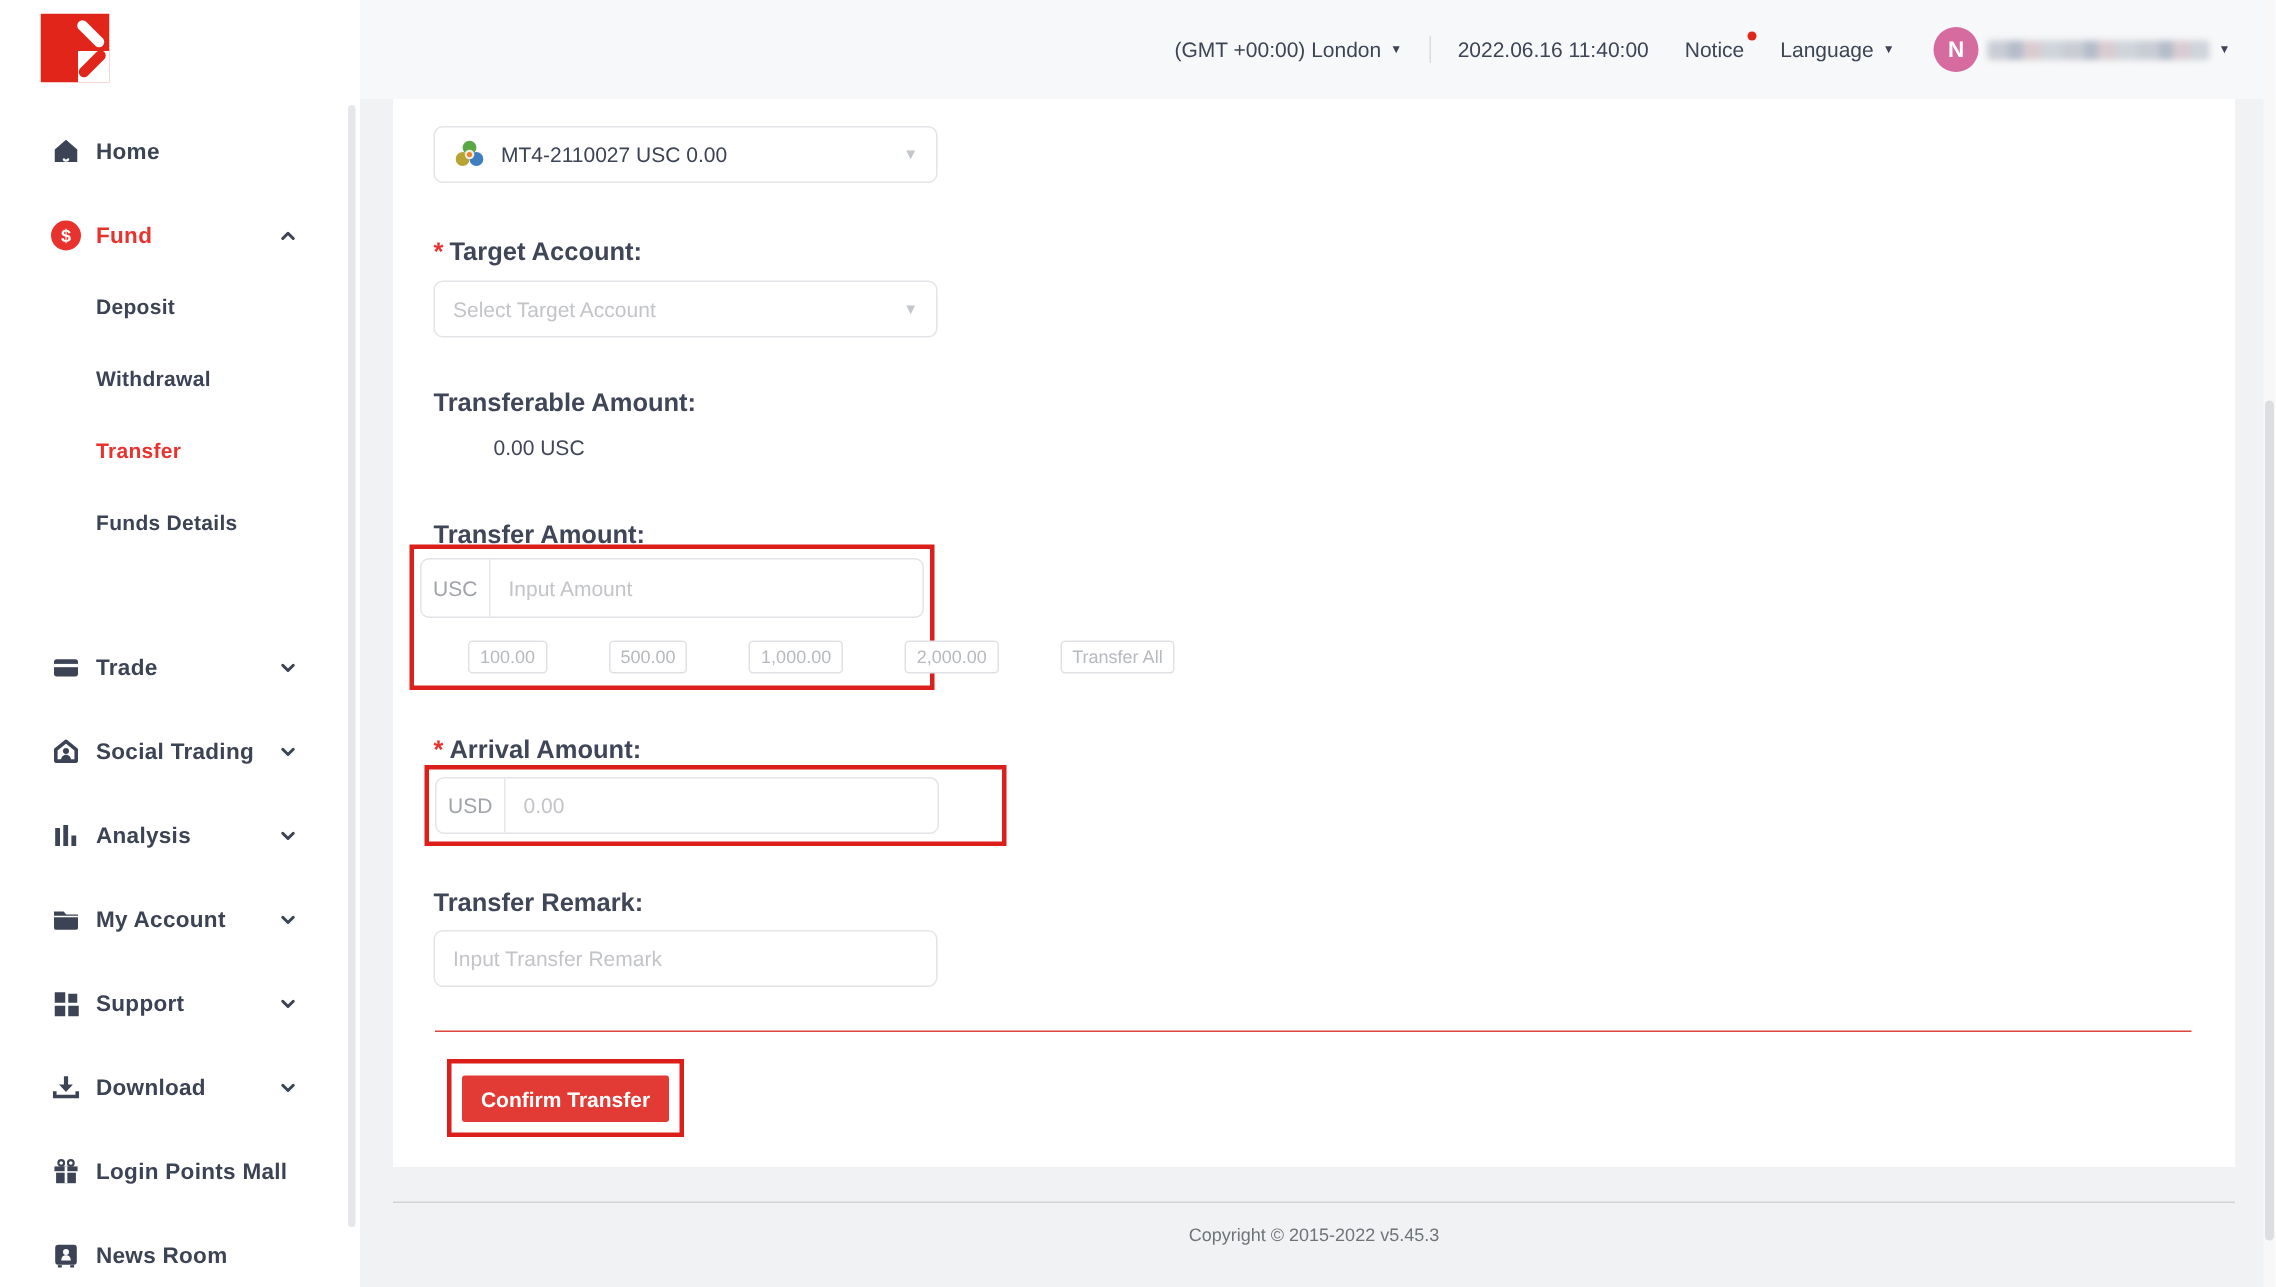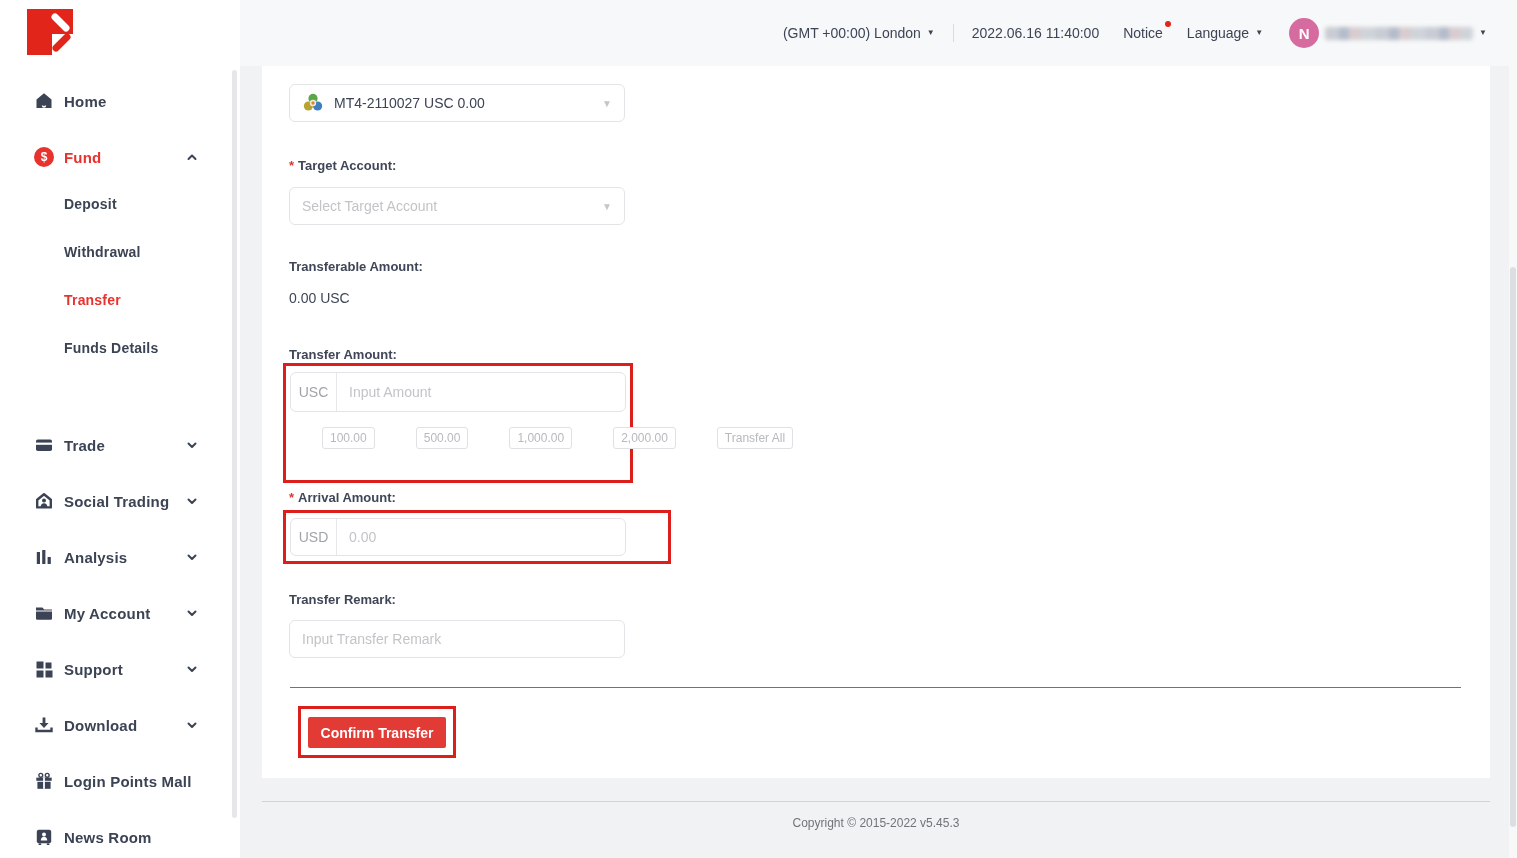--- a/index.html
+++ b/index.html
@@ -26,21 +26,21 @@
   .sicon { position:absolute; left:34px; width:20px; height:20px; display:flex; align-items:center; justify-content:center; }
   .slabel { position:absolute; left:64px; font-size:15px; font-weight:bold; color:#3b4354; letter-spacing:.2px; }
   .ssub .slabel { font-size:14px; }
   .schev { position:absolute; left:186px; width:12px; height:12px; }
   .red-text { color:#e8322e !important; }
   .dollar-badge { width:20px; height:20px; border-radius:50%; background:#e8322e; color:#fff; font-size:12px; font-weight:bold; display:flex; align-items:center; justify-content:center; }
   .side-scroll { position:absolute; left:232px; top:70px; width:5px; height:748px; background:#e6e7ea; border-radius:3px; }
 
   
   .card { position:absolute; left:262px; top:66px; width:1228px; height:712px; background:#ffffff; }
-  .flabel { position:absolute; left:27px; font-size:13px; font-weight:600; color:#3f4657; }
+  .flabel { position:absolute; left:27px; font-size:17px; font-weight:600; color:#3f4657; }
   .req { color:#e8322e; margin-right:4px; font-weight:600; }
   .select { position:absolute; left:27px; width:336px; height:38px; border:1px solid #e3e4e7; border-radius:6px; background:#fff; display:flex; align-items:center; padding:0 12px; cursor:pointer; }
   .select .val { font-size:14px; color:#3b4354; margin-left:10px; }
   .select .ph { font-size:14px; color:#c2c4c8; }
   .select .caret { margin-left:auto; font-size:10px; color:#c3c7cc; }
   .igroup { position:absolute; border:1px solid #e3e4e7; border-radius:6px; background:#fff; display:flex; align-items:stretch; overflow:hidden; }
   .cur { width:46px; display:flex; align-items:center; justify-content:center; font-size:14px; color:#a0a4aa; border-right:1px solid #e6e7ea; }
   .igroup input { border:0; outline:none; flex:1; font-size:14px; padding:0 12px; font-family:"Liberation Sans",sans-serif; color:#3b4354; background:transparent; }
   input::placeholder { color:#c2c4c8; }
   .anno { position:absolute; border:3px solid #dc1f1a; }
@@ -277,24 +277,24 @@
 
     <div class="flabel" style="top:92px">
       <span class="req">*</span><span>Target Account:</span>
     </div>
     <div class="select" style="top:121px">
       <span class="ph">Select Target Account</span>
       <span class="caret">▼</span>
     </div>
 
     <div class="flabel" style="top:193px">Transferable Amount:</div>
-    <div class="flabel" style="top:224px; font-weight:500; font-size:14px;">0.00 USC</div>
+    <div class="flabel" style="top:224px; font-weight:500; font-size:14px;margin-left:40px;">0.00 USC</div>
 
     <div class="flabel" style="top:281px">Transfer Amount:</div>
-    <div class="anno" style="left:21px; top:297px; width:350px; height:120px;">
+    <div class="anno" style="left:11px; top:297px; width:350px; height:97px;">
       <div class="igroup" style="left:4px; top:6px; width:336px; height:40px;">
         <span class="cur">USC</span>
         <input type="text" placeholder="Input Amount" style="">
       </div>
       <div class="quickrow">
         <span class="qbtn">100.00</span>
         <span class="qbtn">500.00</span>
         <span class="qbtn">1,000.00</span>
         <span class="qbtn">2,000.00</span>
         <span class="qbtn">Transfer All</span>

